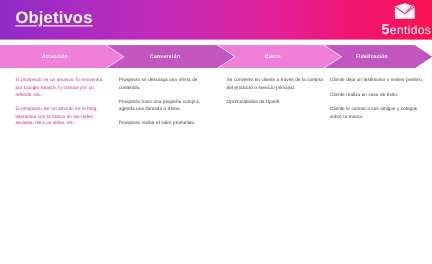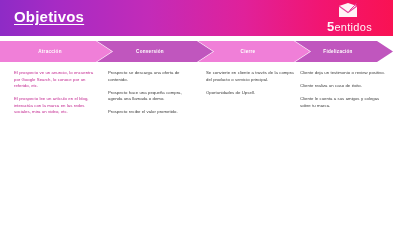--- a/index.html
+++ b/index.html
@@ -40,21 +40,21 @@
     font-weight: bold;
     letter-spacing: 0.2px;
     text-decoration: underline;
     text-underline-offset: 2px;
     white-space: nowrap;
   }
 
   
   .logo {
     position: absolute;
-    right: 20px;
+    right: 0;
     top: 2px;
     width: 62px;
     height: 32px;
   }
   .logo-mark {
     position: absolute;
     right: 14px;
     top: 0px;
     width: 22px;
     height: 18px;

